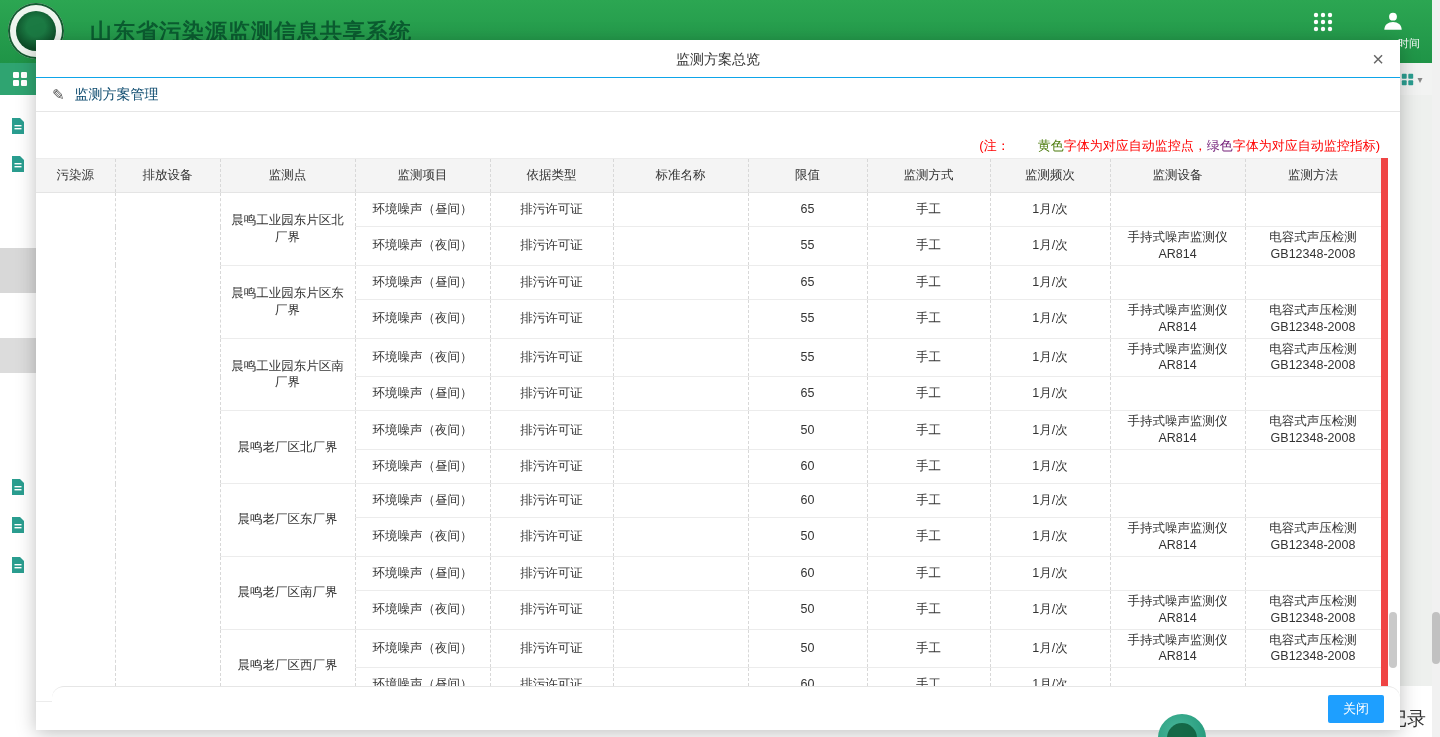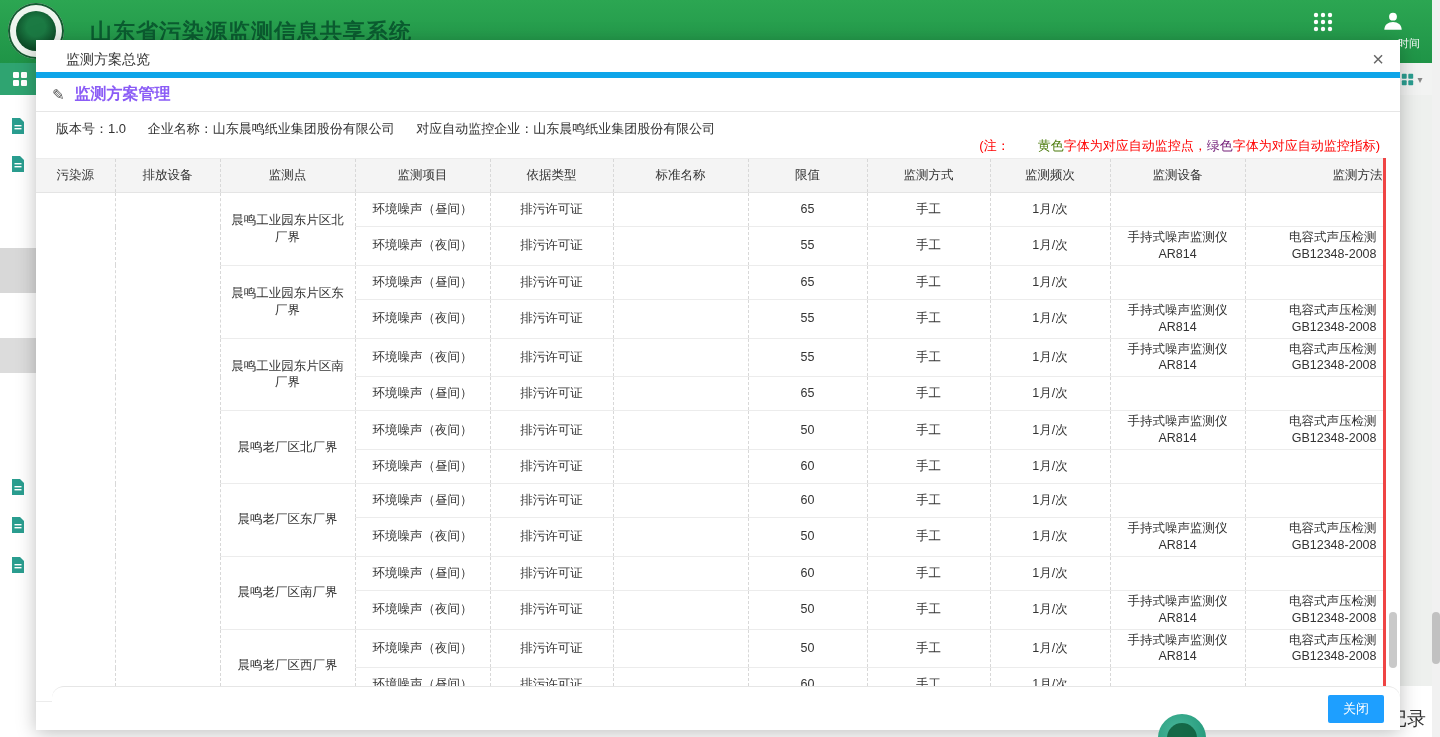--- a/index.html
+++ b/index.html
@@ -40,39 +40,39 @@
     background: radial-gradient(circle at 40% 35%, #49b79a, #178f70); z-index: 60;
     display: flex; align-items: center; justify-content: center; cursor: pointer; }
   .float-circle-inner { width: 30px; height: 30px; border-radius: 50%; background: #0d5c3a; opacity: .85; }
 
   .page-scrollbar { position: absolute; right: 0; top: 0; width: 8px; height: 737px; background: #f1f1f1; z-index: 70; }
   .page-scroll-thumb { position: absolute; left: 0; top: 612px; width: 8px; height: 52px; background: #c1c1c1; border-radius: 4px; }
 
   
   .modal { position: absolute; left: 36px; top: 40px; width: 1364px; height: 690px; background: #fff;
     z-index: 40; box-shadow: 0 3px 18px rgba(0,0,0,.25); }
-  .modal-header { height: 38px; border-bottom: 6px solid #0ea5e9; padding: 0 30px; line-height: 38px;
-    font-size: 14px; color: #333; }
+  .modal-header { height: 38px; border-bottom: 1px solid #0ea5e9; padding: 0 30px; line-height: 38px;
+    font-size: 14px; color: #333; text-align: center; }
   .modal-close { position: absolute; right: 16px; top: 7px; font-size: 20px; color: #666; cursor: pointer; line-height: 24px; }
   .section-bar { height: 34px; border-bottom: 1px solid #e6e6e6; display: flex; align-items: center; padding: 0 16px; }
   .pen-icon { font-size: 15px; color: #555; margin-right: 10px; }
-  .section-title { font-size: 16px; font-weight: bold; color: #8b5cf6; }
+  .section-title { font-size: 14px; font-weight: normal; color: #0c4a6e; }
   .info-area { height: 45px; position: relative; }
   .info-line { position: absolute; left: 20px; top: 8px; font-size: 13px; color: #333; white-space: nowrap; }
   .info-pair { margin-right: 18px; }
   .note-line { position: absolute; right: 20px; top: 25px; font-size: 13px; white-space: nowrap; }
   .nred { color: #ff0000; } .nyellow { color: #4d7c0f; margin-left: 28px; } .ngreen { color: #701a75; }
 
   .plan-table { position: absolute; top: 118px; left: 0; width: 1348px; border-collapse: collapse;
     table-layout: fixed; font-size: 12.5px; color: #333; text-align: center; }
   .plan-table th { height: 34px; background: #f4f4f4; font-weight: 400; color: #333;
     border-top: 1px solid #ececec; border-bottom: 1px solid #e4e4e4; border-right: 1px dashed #d8d8d8; }
   .plan-table td { height: 34px; padding: 2px 6px; border-bottom: 1px solid #ececec;
     border-right: 1px dashed #d8d8d8; line-height: 1.35; word-break: break-all; }
-  .plan-table th:last-child, .plan-table td:last-child { border-right: 3px solid #ef4444; text-align: right; }
+  .plan-table th:last-child, .plan-table td:last-child { border-right: 7px solid #ef4444; }
 
   .modal-scroll-thumb { position: absolute; right: 3px; top: 572px; width: 8px; height: 56px;
     background: #c9c9c9; border-radius: 4px; cursor: pointer; }
 
   .modal-footer { position: absolute; left: 16px; right: 0; bottom: 0; height: 44px;
     border-top: 1px solid #e6e6e6; background: #fff; border-radius: 12px; }
   .close-btn { position: absolute; right: 16px; top: 8px; width: 56px; height: 28px;
     background: #1E9FFF; color: #fff; border: none; border-radius: 2px; font-size: 13px; cursor: pointer;
     font-family: inherit; }
 </style>
@@ -175,25 +175,20 @@
     <span>监测方案总览</span>
     <span class="modal-close">×</span>
   </div>
 
   <div class="section-bar">
     <span class="pen-icon">✎</span>
     <span class="section-title">监测方案管理</span>
   </div>
 
   <div class="info-area">
-    <div class="info-line">
-      <span class="info-pair"><span>版本号：</span><span>1.0</span></span>
-      <span class="info-pair"><span>企业名称：</span><span>山东晨鸣纸业集团股份有限公司</span></span>
-      <span class="info-pair"><span>对应自动监控企业：</span><span>山东晨鸣纸业集团股份有限公司</span></span>
-    </div>
     <div class="note-line">
       <span class="nred">(注：</span><span class="nyellow">黄色</span><span class="nred">字体为对应自动监控点，</span><span class="ngreen">绿色</span><span class="nred">字体为对应自动监控指标)</span>
     </div>
   </div>
 
   <table class="plan-table">
     <colgroup>
         <col style="width: 79px;">
         <col style="width: 105px;">
         <col style="width: 135px;">

